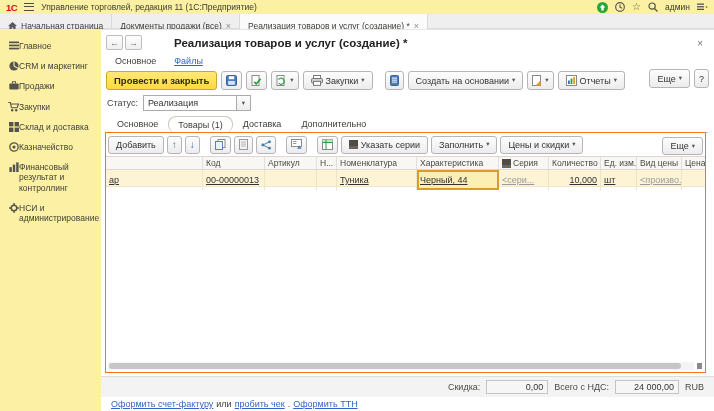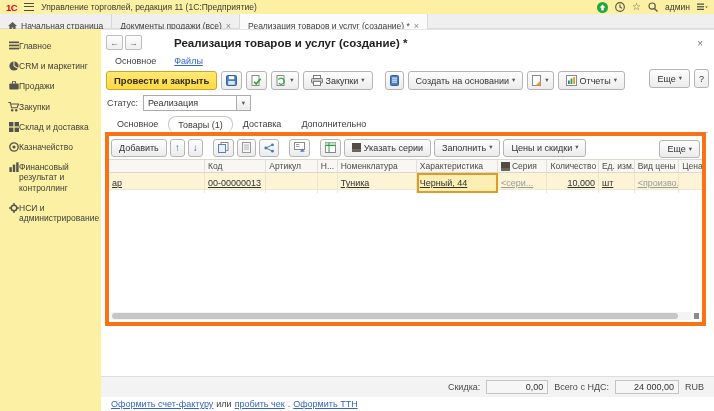--- a/index.html
+++ b/index.html
@@ -50,21 +50,21 @@
   .statusrow { position:absolute; top:65px; left:6px; display:flex; align-items:center; font-size:9px; color:#444; }
   .input { background:#fff; border:1px solid #ABABAB; height:16px; width:94px; display:flex; align-items:center; padding:0 4px; color:#333; margin-left:5px; }
   .dropbtn { width:14px; height:16px; border:1px solid #ABABAB; border-left:none; background:linear-gradient(#FDFDFD,#ECECEC); display:flex; align-items:center; justify-content:center; }
 
   
   .stabs { position:absolute; top:86px; left:4px; right:6px; display:flex; border-bottom:1px solid #CBC7BF; font-size:9px; color:#3C3C38; padding-left:2px; }
   .stab { padding:2px 9px 3px; border:1px solid transparent; border-bottom:none; margin-bottom:0; white-space:nowrap; }
   .stab.active { background:#fff; border-color:#CBC7BF; position:relative; top:1px; margin-top:-1px; padding-top:3px;border-radius:8px; }
 
   
-  .tablebox { position:absolute; top:102px; left:4px; width:601px; height:194px; border:4px solid #f97316; background:#fff; }
+  .tablebox { position:absolute; top:102px; left:4px; width:601px; height:241px; border:1px solid #f97316; background:#fff; }
   .ttoolbar { display:flex; align-items:center; gap:3px; padding:2px 2px; height:23px; position:relative; }
   .ttoolbar .btn { height:18px; font-size:9px; }
   .tt-right { position:absolute; right:2px; top:2px; }
   .arrow-g { color:#3C6EB4; font-weight:bold; font-size:10px; line-height:1; }
 
   .thead { display:flex; height:14px; background:#F8F7F4; border-top:1px solid #DCD8CF; border-bottom:1px solid #DCD8CF; font-size:8.5px; color:#4A4A46; }
   .hcell { border-right:1px solid #E3DFD7; padding:1px 3px; overflow:hidden; white-space:nowrap; display:flex; align-items:center; gap:2px; }
   .trow { display:flex; height:17px; background:#FCF4D4; font-size:9px; color:#333; border-bottom:1px solid #F0E8CC; }
   .tcell { border-right:1px solid #EDE5C9; padding:10px 3px; overflow:hidden; white-space:nowrap; display:flex; align-items:center;text-decoration:underline; }
   .tcell.num { justify-content:flex-end; }

